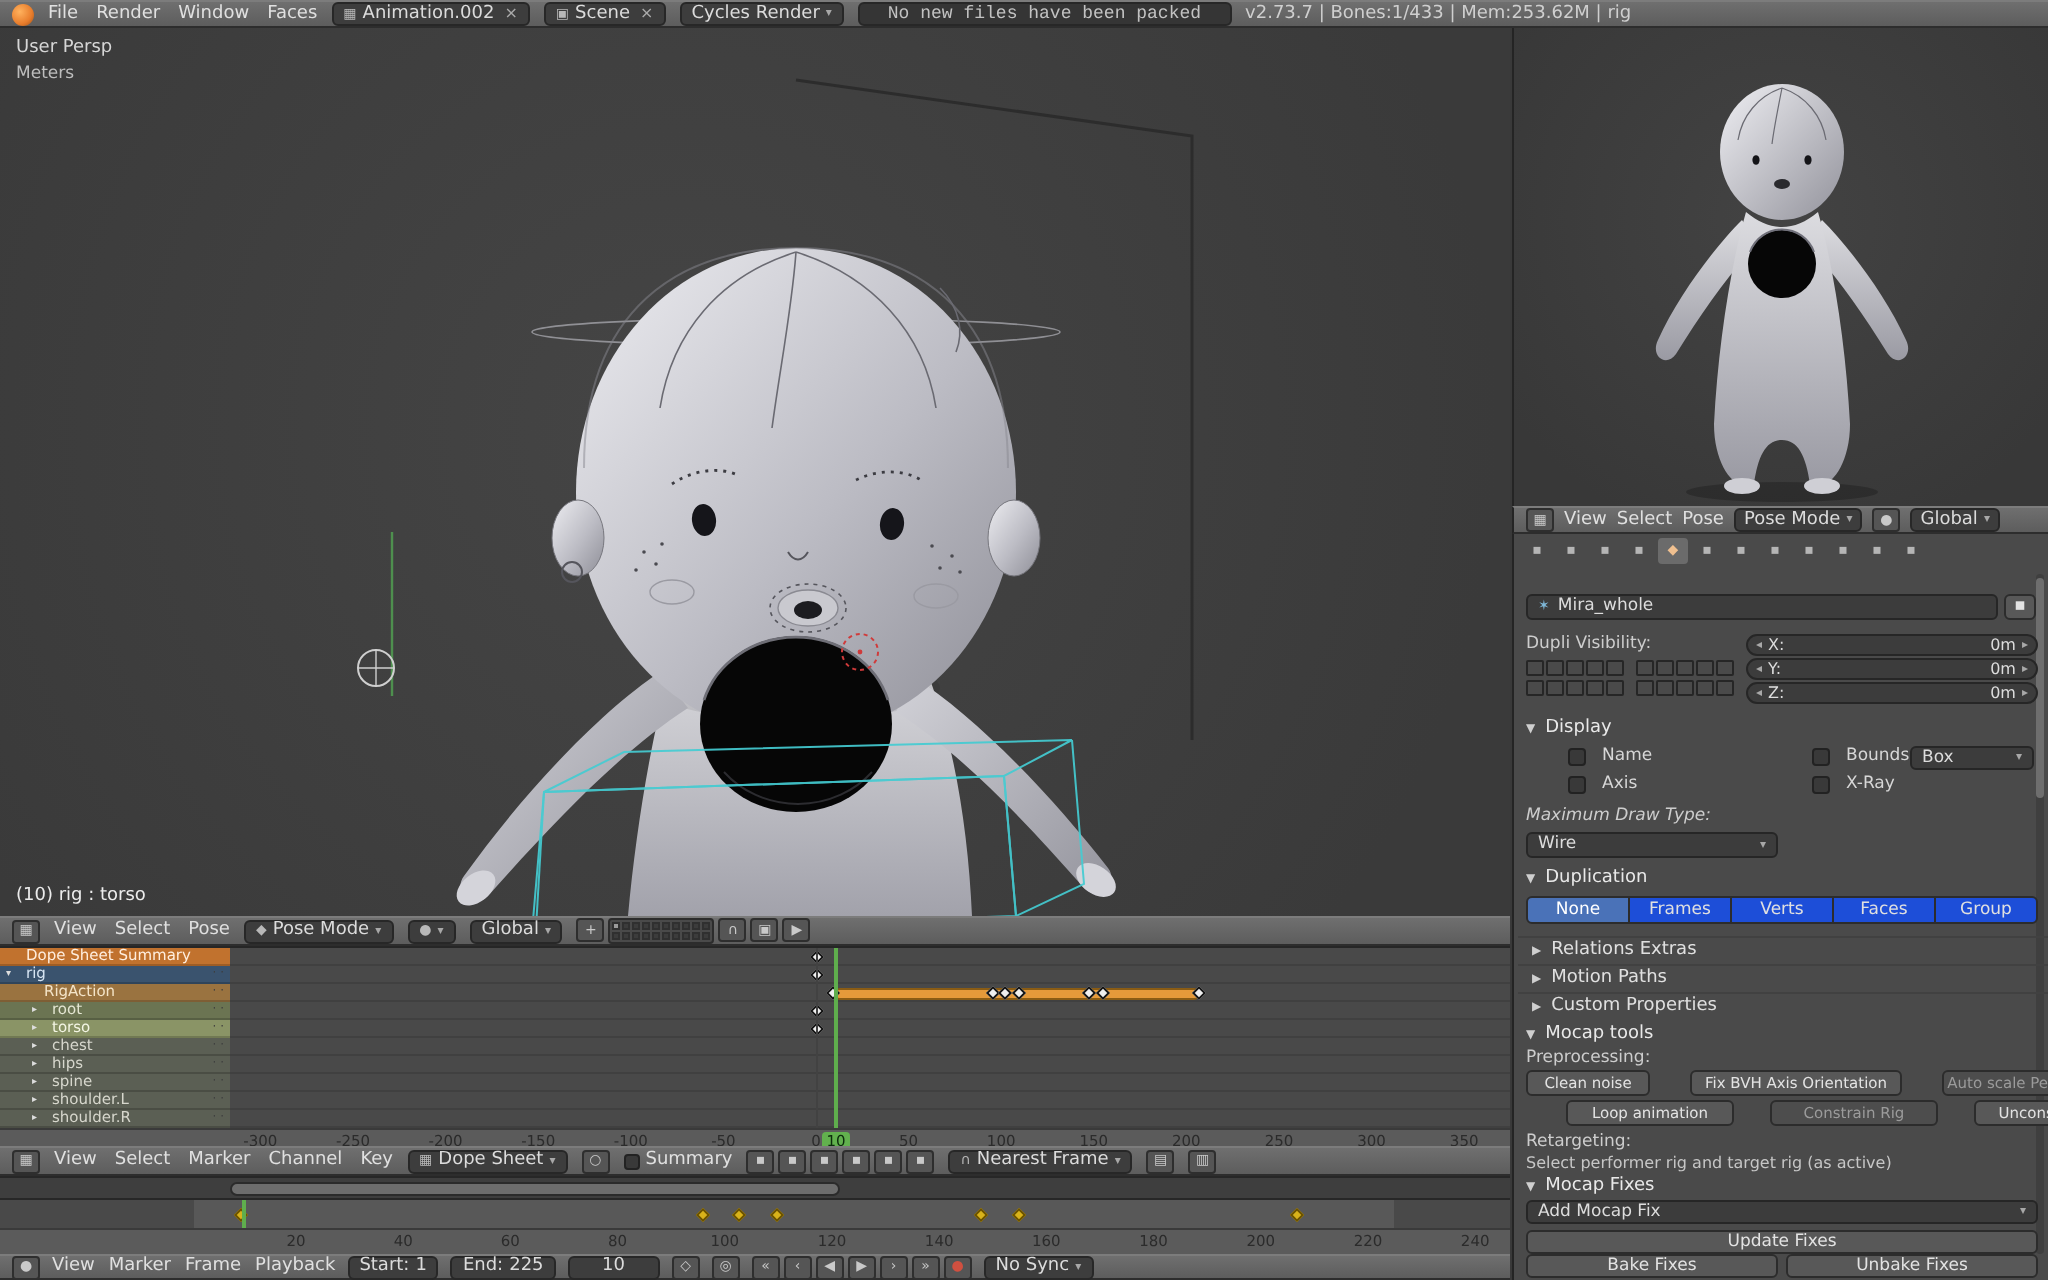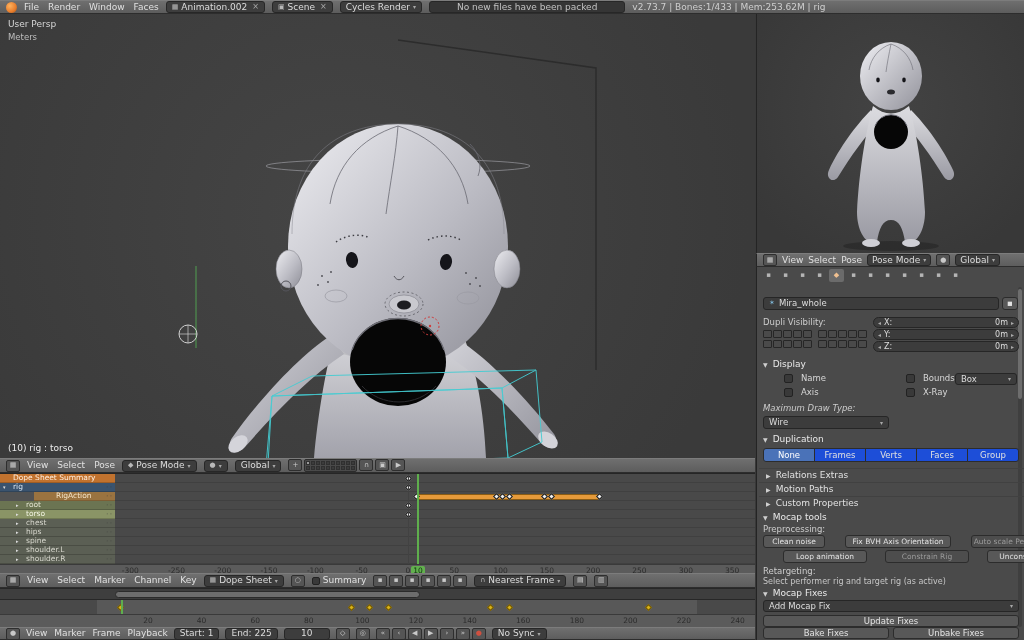--- a/index.html
+++ b/index.html
@@ -6,21 +6,21 @@
 html,body{width:1024px;height:640px;}
 body{position:relative;overflow:hidden;background:#393939;font-family:"DejaVu Sans","Liberation Sans",sans-serif;font-size:9px;color:#d8d8d8;}
 .region{position:absolute;}
 .hdr{background:linear-gradient(#6f6f6f,#5d5d5d);border-top:1px solid #7c7c7c;border-bottom:1px solid #2d2d2d;display:flex;align-items:center;gap:7px;padding:0 6px;font-size:9px;color:#e0e0e0;white-space:nowrap;}
 .mgroup{display:flex;gap:9px;}
 .menu{cursor:default;}
 .wdg{background:#3d3d3d;border:1px solid #272727;border-radius:3px;height:12px;display:inline-flex;align-items:center;gap:3px;padding:0 5px;color:#dcdcdc;white-space:nowrap;}
 .wdg .car,.car{font-size:6px;color:#a8a8a8;}
 .wic{font-size:7px;color:#b8b8b8;}
 .xbtn{font-size:8px;color:#aaa;margin-left:2px;}
-.msg{background:#353535;color:#c2c2c2;padding:0 27px;}
+.msg{background:#353535;color:#c2c2c2;padding:0 14px;font-family:Liberation Mono, monospace;}
 .stats{color:#cfcfcf;}
 .ibtn{background:#555;border:1px solid #2e2e2e;border-radius:2px;width:14px;height:12px;display:inline-flex;align-items:center;justify-content:center;font-size:7px;color:#c9c9c9;flex:none;}
 .ibtn.rec{color:#d05040;}
 .icl{display:inline-flex;gap:2px;}
 .layers{display:grid;grid-template-columns:repeat(10,4px);grid-auto-rows:4px;gap:1px;background:#4a4a4a;border:1px solid #2c2c2c;padding:1px;border-radius:2px;}
 .lcell{background:#3c3c3c;border:1px solid #303030;}
 .lcell.on{background:#9a9a9a;}
 .blogo{width:11px;height:11px;border-radius:50%;background:radial-gradient(circle at 35% 35%,#ffb25e,#e87d2c 60%,#9a4e14);flex:none;}
 
 .ovl{position:absolute;color:#d6d6d6;font-size:9px;}
@@ -49,21 +49,21 @@
 .plabel{position:absolute;font-size:8.5px;color:#cdcdcd;}
 
 #dopesheet{background:#4f4f4f;border-top:1px solid #262626;}
 #ds-channels{position:absolute;left:0;top:0;width:115px;height:102px;background:#525252;overflow:hidden;}
 .ds-row{height:9px;display:flex;align-items:center;gap:3px;font-size:7.5px;padding:0 3px;border-bottom:1px solid rgba(0,0,0,.18);color:#e8e8e8;white-space:nowrap;overflow:hidden;}
 .dtri{font-size:5px;width:7px;flex:none;color:#ddd;}
 .dlab{flex:1;overflow:hidden;}
 .dics{color:#3d3d3d;font-size:6px;}
 .ds-summary{background:#c1722e;color:#ffeede;}
 .ds-object{background:#3a536e;color:#d6e4f2;}
-.ds-action{background:#9a7340;color:#f4e4c8;padding-left:12px;margin-left:34px;}
+.ds-action{background:#9a7340;color:#f4e4c8;padding-left:12px;}
 .ds-bone{background:#5b5f54;color:#d7d7cd;padding-left:16px;}
 .ds-bone-hl{background:#6b7452;color:#e4e6d2;padding-left:16px;}
 .ds-bone-selected{background:#8a9466;color:#f4f6e4;padding-left:16px;}
 #ds-keys{position:absolute;left:115px;top:0;width:640px;height:90px;background:#4d4d4d;overflow:hidden;}
 .krow{position:absolute;left:0;right:0;height:9px;border-bottom:1px solid rgba(0,0,0,.12);background:rgba(0,0,0,.05);}
 .key{position:absolute;width:5px;height:5px;background:#efefef;border:1px solid #151515;transform:rotate(45deg);}
 .tkey{background:#d8b21a;border:1px solid #6b5200;}
 .astrip{position:absolute;height:6px;background:#e59a3a;border:1px solid #8a5c14;border-radius:3px;}
 .vline{position:absolute;top:0;bottom:0;width:1px;background:#424242;}
 .cfline{position:absolute;top:0;bottom:0;width:2px;background:#5fae4d;}

